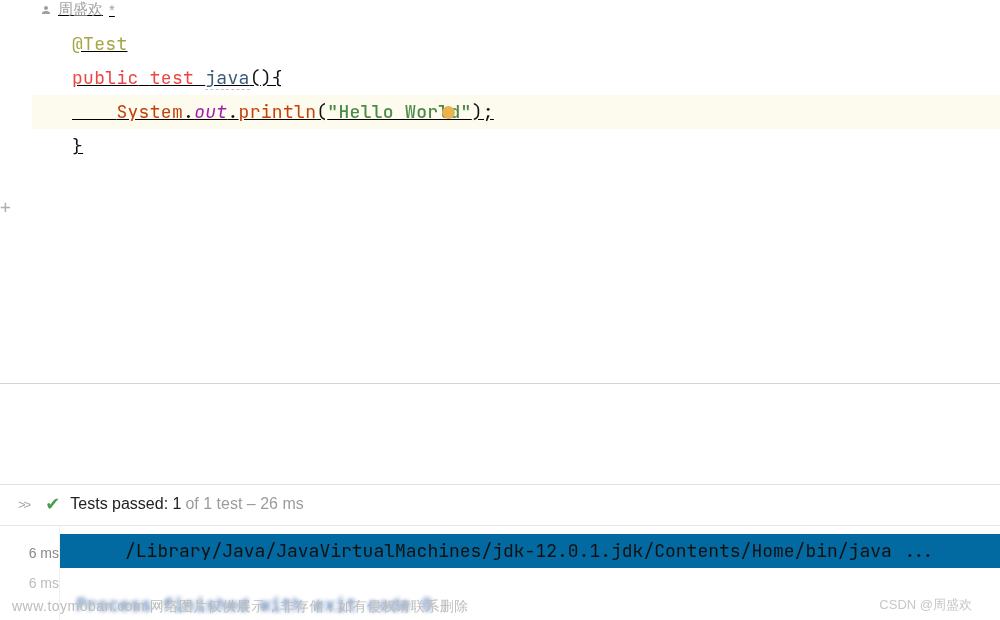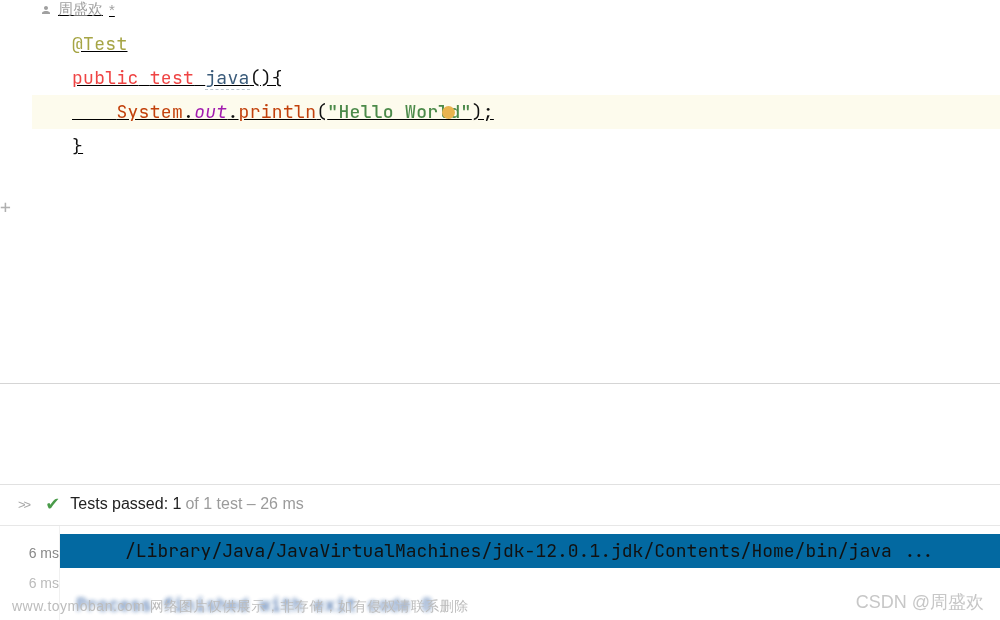--- a/index.html
+++ b/index.html
@@ -150,23 +150,23 @@
       position: absolute;
       left: 12px;
       bottom: 4px;
       font-size: 14px;
       color: #bcbcbc;
       letter-spacing: 0.5px;
     }
     .watermark-left .wm1 { filter: blur(0.6px); }
     .watermark-right {
       position: absolute;
-      right: 16px;
+      right: 28px;
       bottom: 6px;
-      font-size: 18px;
+      font-size: 13px;
       color: #c7c7c7;
     }
   </style>
 </head>
 <body>
 
 <div class="editor-area">
   <div class="author-line">
     <span class="author-icon">
       <svg viewBox="0 0 24 24" width="12" height="12">

